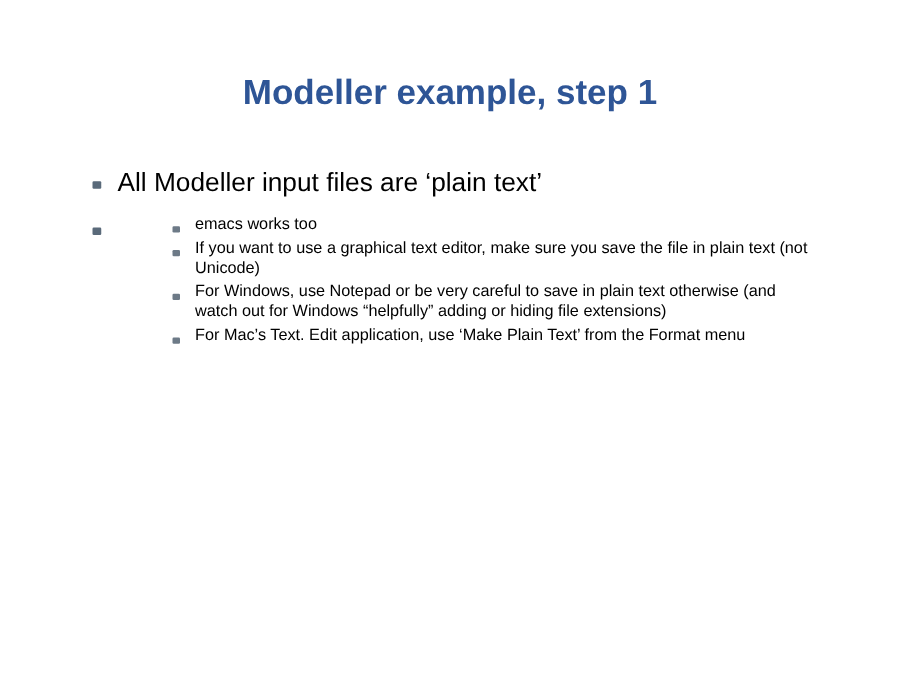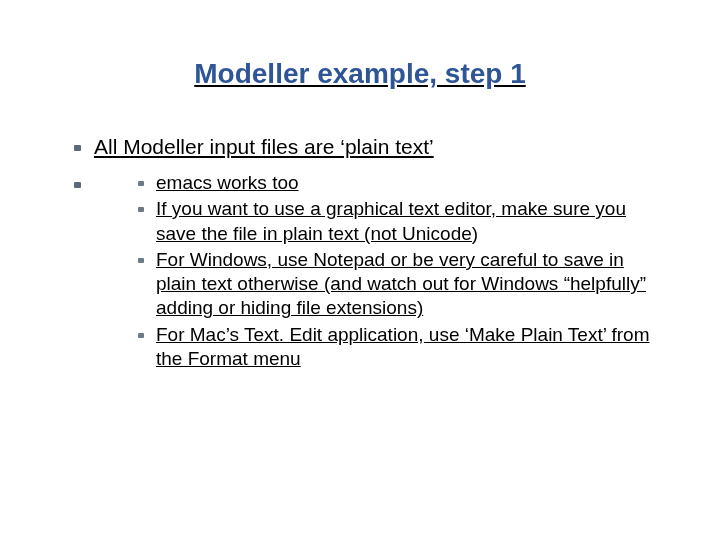--- a/index.html
+++ b/index.html
@@ -10,21 +10,20 @@
     background: #ffffff;
     font-family: Arial, Helvetica, sans-serif;
     color: #000;
     overflow: hidden;
   }
   .slide {
     width: 720px;
     height: 445px;
     box-sizing: border-box;
     padding: 50px 50px 40px 50px;
-    text-decoration: underline;
   }
   .title {
     text-align: center;
     font-size: 28px;
     font-weight: bold;
     color: #2e5596;
     margin: 8px 0 44px 0;
   }
   ul.outer {
     list-style: none;
@@ -49,21 +48,21 @@
     border-radius: 1px;
   }
   ul.inner {
     list-style: none;
     margin: 10px 0 0 0;
     padding: 0 0 0 44px;
   }
   ul.inner > li {
     position: relative;
     padding-left: 18px;
-    font-size: 19px;
+    font-size: 13px;
     line-height: 1.28;
     margin: 0 0 2px 0;
   }
   ul.inner > li::before {
     content: "";
     position: absolute;
     left: 0;
     top: 10px;
     width: 6px;
     height: 5px;

